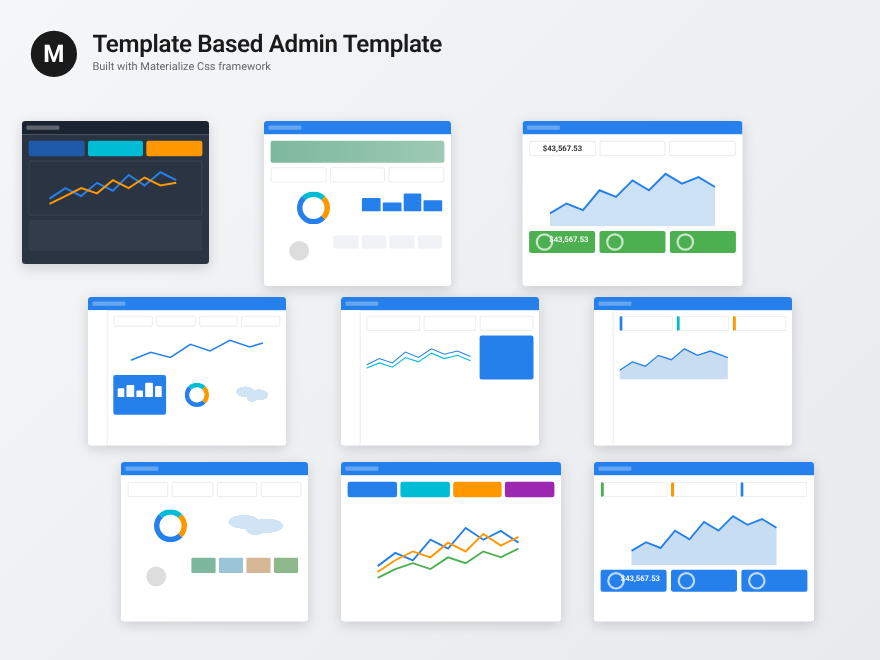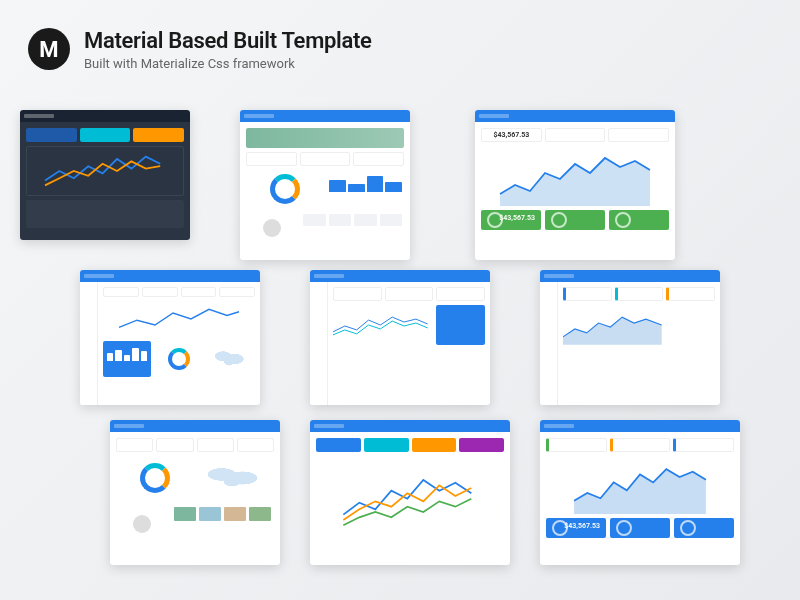--- a/index.html
+++ b/index.html
@@ -1,20 +1,20 @@
 <!DOCTYPE html>
 <html><head>
 <meta charset="utf-8">
 <style>
 *{margin:0;padding:0;box-sizing:border-box}
 body{width:800px;height:600px;font-family:-apple-system,BlinkMacSystemFont,'Segoe UI',Roboto,sans-serif;background:linear-gradient(135deg,#f5f6f8 0%,#e8eaed 100%);overflow:hidden;position:relative}
 .header{position:absolute;top:28px;left:28px;display:flex;align-items:flex-start;gap:14px}
 .logo{width:42px;height:42px;border-radius:50%;background:#1a1a1a;display:flex;align-items:center;justify-content:center;color:#fff;font-size:22px;font-weight:700}
 .title-block h1{font-size:22px;font-weight:600;color:#1a1a1a;letter-spacing:-0.3px}
-.title-block p{font-size:13px;color:#666;margin-top:3px}
+.title-block p{font-size:10px;color:#666;margin-top:3px}
 .gallery{position:absolute;top:110px;left:20px;right:20px;bottom:20px}
 .thumb{position:absolute;background:#fff;border-radius:3px;box-shadow:0 3px 12px rgba(0,0,0,0.15);overflow:hidden}
 .tbar{height:12px;background:#2680eb;display:flex;align-items:center;padding:0 4px;gap:2px}
 .tbar.dark{background:#1a2332}
 .tbar::before{content:'';width:30px;height:4px;background:rgba(255,255,255,0.3);border-radius:1px}
 .tbody{padding:6px;display:flex;flex-direction:column;gap:4px;height:calc(100% - 12px)}
 .tbody.dark{background:#2a3442}
 .row{display:flex;gap:4px}
 .statcards{display:flex;gap:3px}
 .scard{flex:1;height:14px;border-radius:2px;display:flex;align-items:center;justify-content:center}
@@ -45,21 +45,21 @@
 .barchart>div{flex:1;background:#2680eb;border-radius:1px 1px 0 0}
 </style>
 </head>
 <body>
 
 <div class="header">
   <div class="logo">
     <span>M</span>
   </div>
   <div class="title-block">
-    <h1>Material Based Built Template</h1>
+    <h1>Template Based Admin Template</h1>
     <p>Built with Materialize Css framework</p>
   </div>
 </div>
 
 <div class="gallery">
 
 <div class="thumb" style="top:0;left:0;width:170px;height:130px">
   <div class="tbar dark"></div>
   <div class="tbody dark">
     <div class="statcards">

